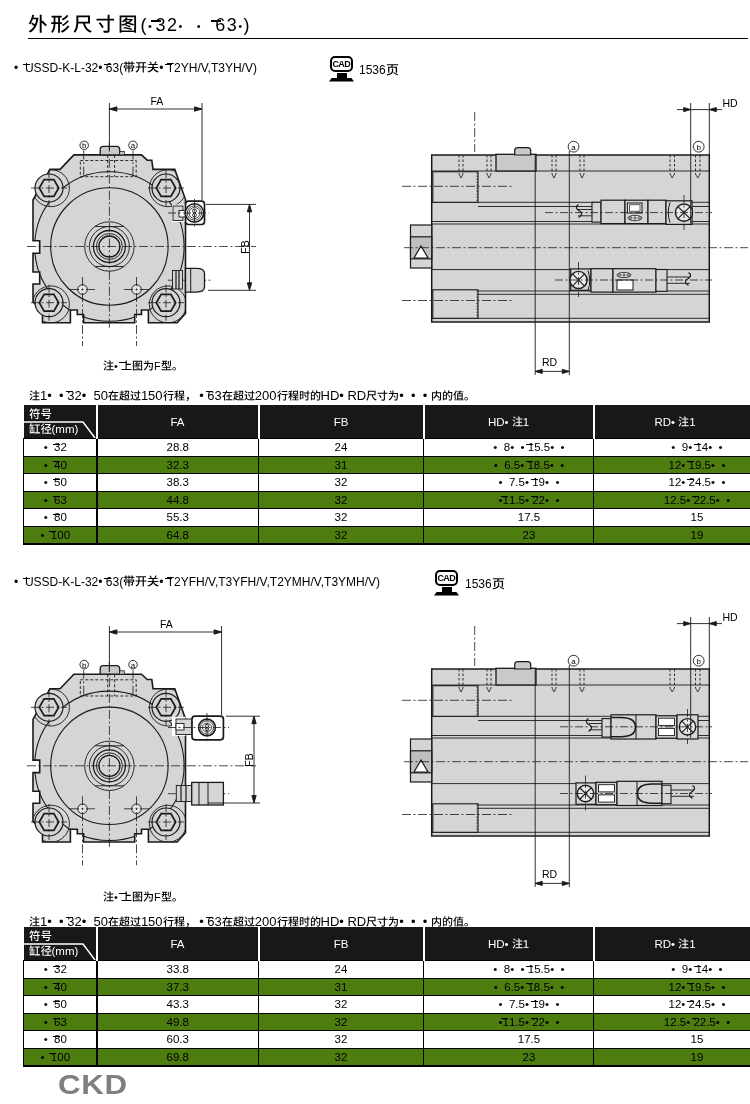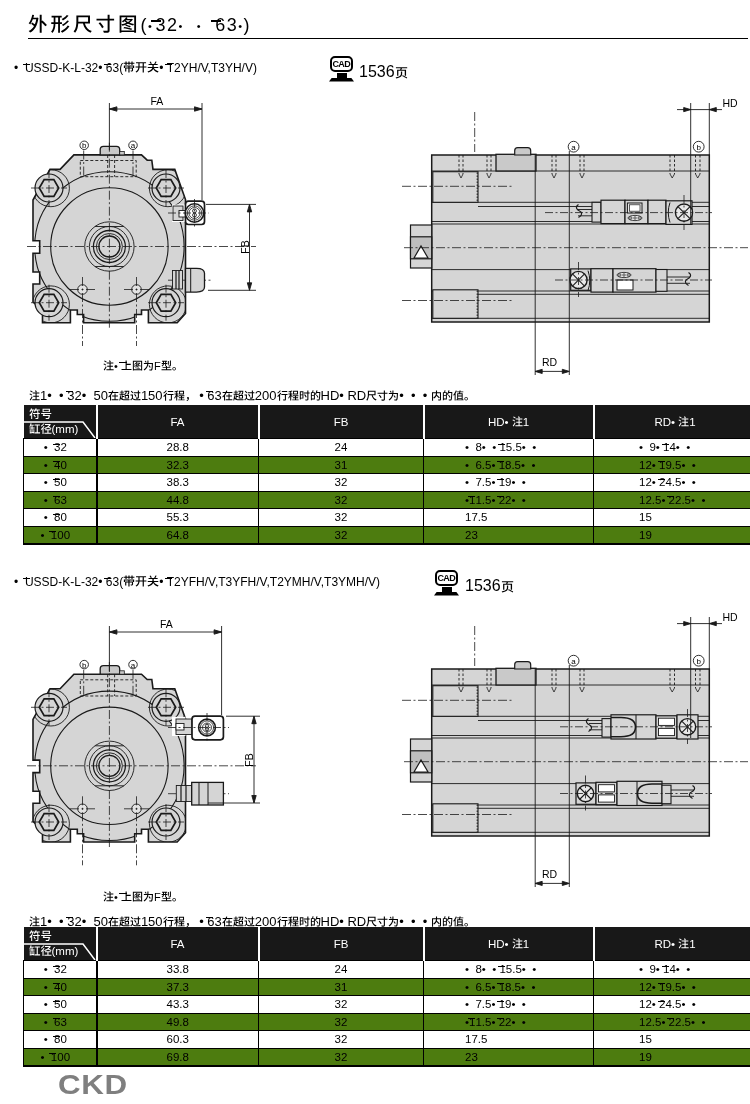--- a/index.html
+++ b/index.html
@@ -8,39 +8,39 @@
 #tp{font-size:18px;color:#000;letter-spacing:1.5px;}
 #tp .dot{font-size:11px;vertical-align:1.5px;}
 .sp0{display:inline-block;width:2px;}
 .sp2{display:inline-block;width:13px;}
 #titleline{left:28px;top:38px;width:720px;height:1.2px;background:#000;}
 .sechead{font-size:12px;color:#000;white-space:nowrap;}
 .cad{position:absolute;width:34px;height:28px;}
 .cadbox{position:absolute;left:0;top:0;width:18.5px;height:12px;border:2.5px solid #000;border-radius:5px;background:#fff;color:#000;font-weight:bold;font-size:9px;text-align:center;line-height:12px;letter-spacing:-0.7px;}
 .cadneck{position:absolute;left:7px;top:17px;width:10px;height:4.5px;background:#000;}
 .cadbase{position:absolute;left:-1px;top:21.5px;width:25px;height:4px;background:#000;clip-path:polygon(12% 0,88% 0,100% 100%,0 100%);}
-.pagenum{font-size:16px;color:#000;}
+.pagenum{font-size:12px;color:#000;}
 .note{font-size:11px;color:#000;white-space:nowrap;}
 .note1{font-size:13px;color:#000;white-space:nowrap;}
 .ov{position:relative;}
 .ov::after{content:"";position:absolute;left:-1.5px;top:2.5px;width:7px;height:1px;background:#000;}
 .ov2{position:relative;}
 .ov2::after{content:"";position:absolute;left:-2px;top:2px;width:8px;height:1.2px;background:#000;}
 .ovb{position:relative;}
 .ovb::after{content:"";position:absolute;left:-4px;top:5px;width:10px;height:1.3px;background:#000;}
 table.dim{position:absolute;border-collapse:collapse;table-layout:fixed;width:732px;left:23px;}
 table.dim td,table.dim th{padding:0;margin:0;font-weight:normal;overflow:hidden;white-space:nowrap;}
 table.dim th{background:#181818;color:#fff;font-size:11.5px;height:33px;border-left:2px solid #fff;}
 table.dim th svg{fill:#fff;}
 table.dim th svg polyline{fill:none;}
 table.dim th.c1{border-left:none;position:relative;text-align:left;}
 table.dim td{font-size:11.5px;color:#000;height:16.5px;border:1px solid #000;text-align:center;}
 table.dim td:first-child{border-right:2px solid #000;}
 table.dim tr.g td{background:#4d7c0f;}
-table.dim td.hd,table.dim td.rd{text-align:left;}
+table.dim td.hd,table.dim td.rd{text-align:center;}
 table.dim td.hd{padding-left:41px;}
 table.dim td.rd{padding-left:45px;margin-top:47px;}
 table.dim td:first-child{padding-right:9px;}
 table.dim tr:last-child td{border-bottom:2.5px solid #000;}
 .sym1{position:absolute;left:5px;top:3px;}
 .sym2{position:absolute;left:5px;top:17.5px;color:#fff;font-size:11.5px;}
 #ckd{left:58px;top:1070px;font-size:27px;font-weight:bold;color:#7f7f7f;transform:scaleX(1.16);transform-origin:left;letter-spacing:0.5px;}
 </style></head>
 <body>
 <div id="page">

